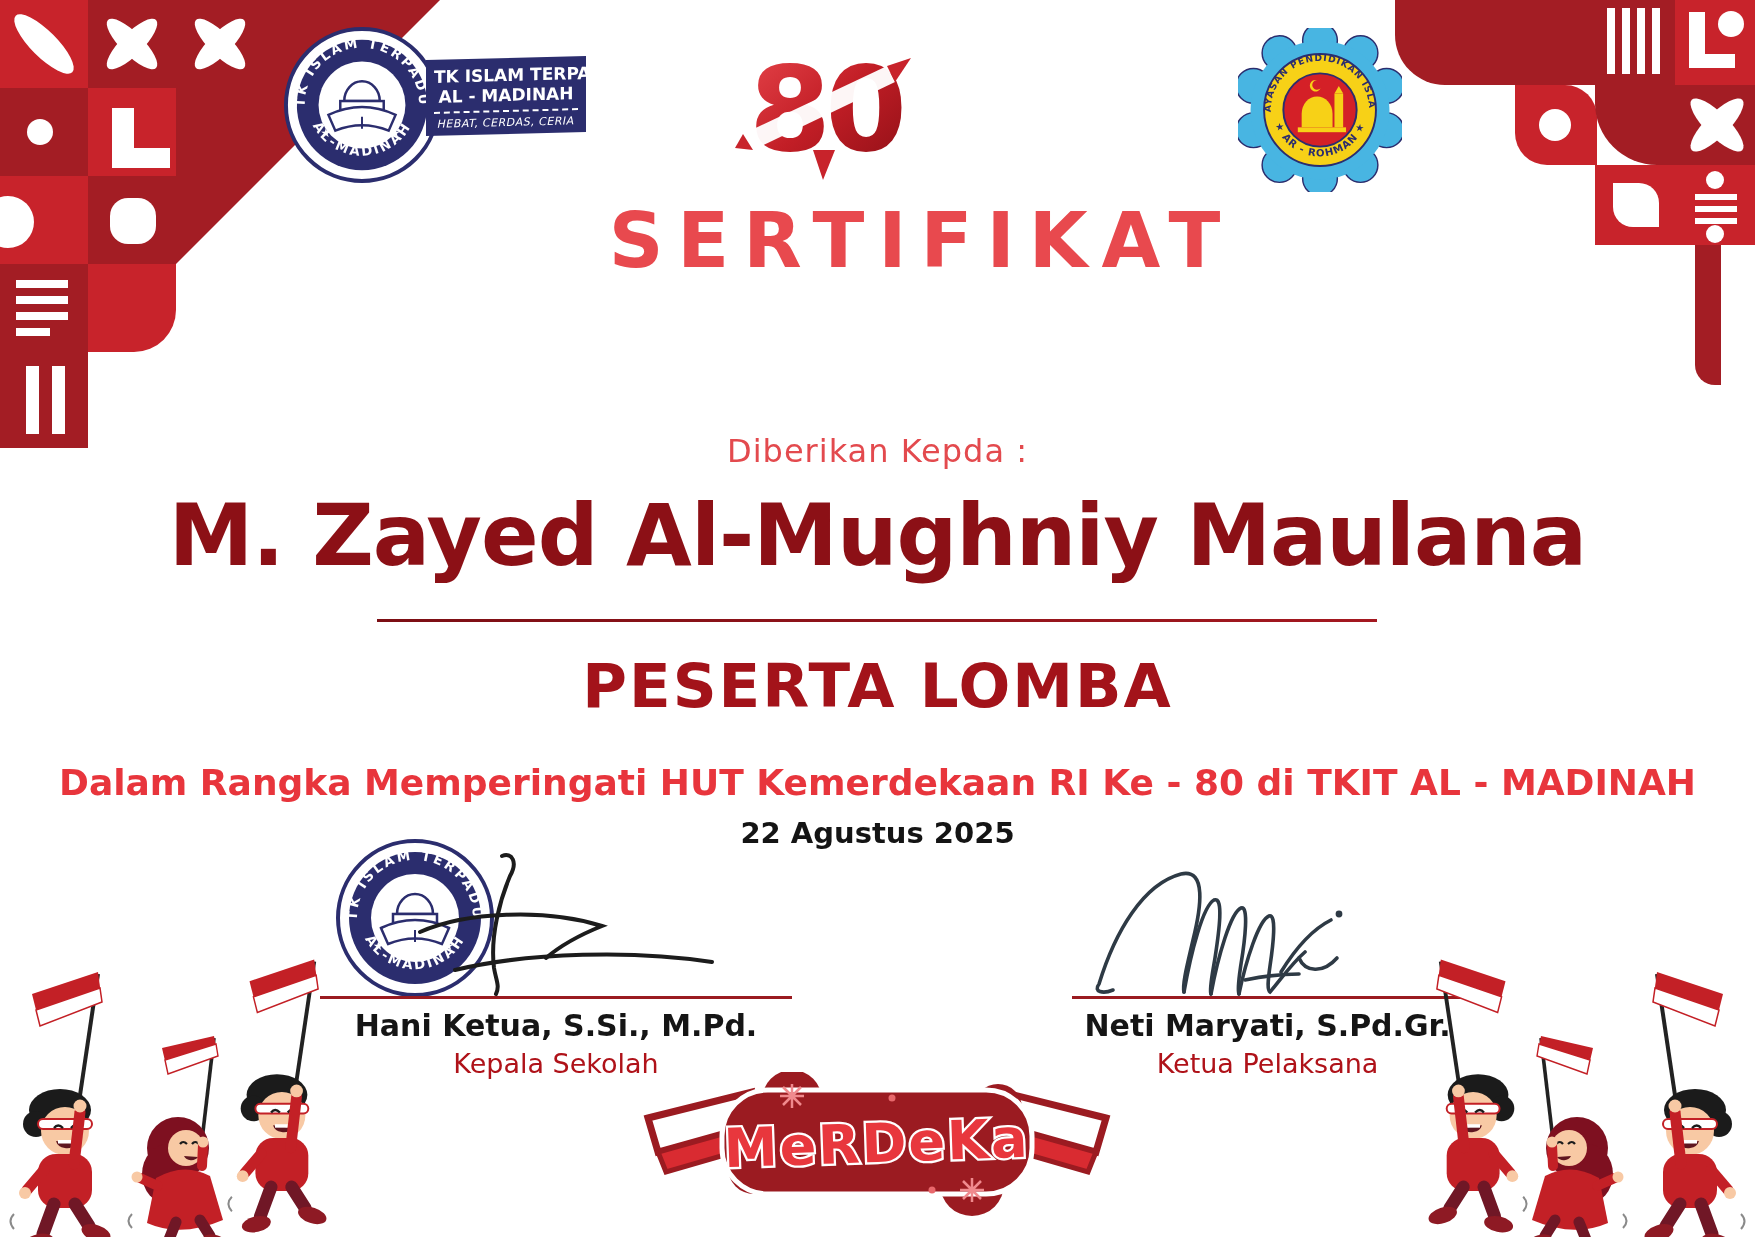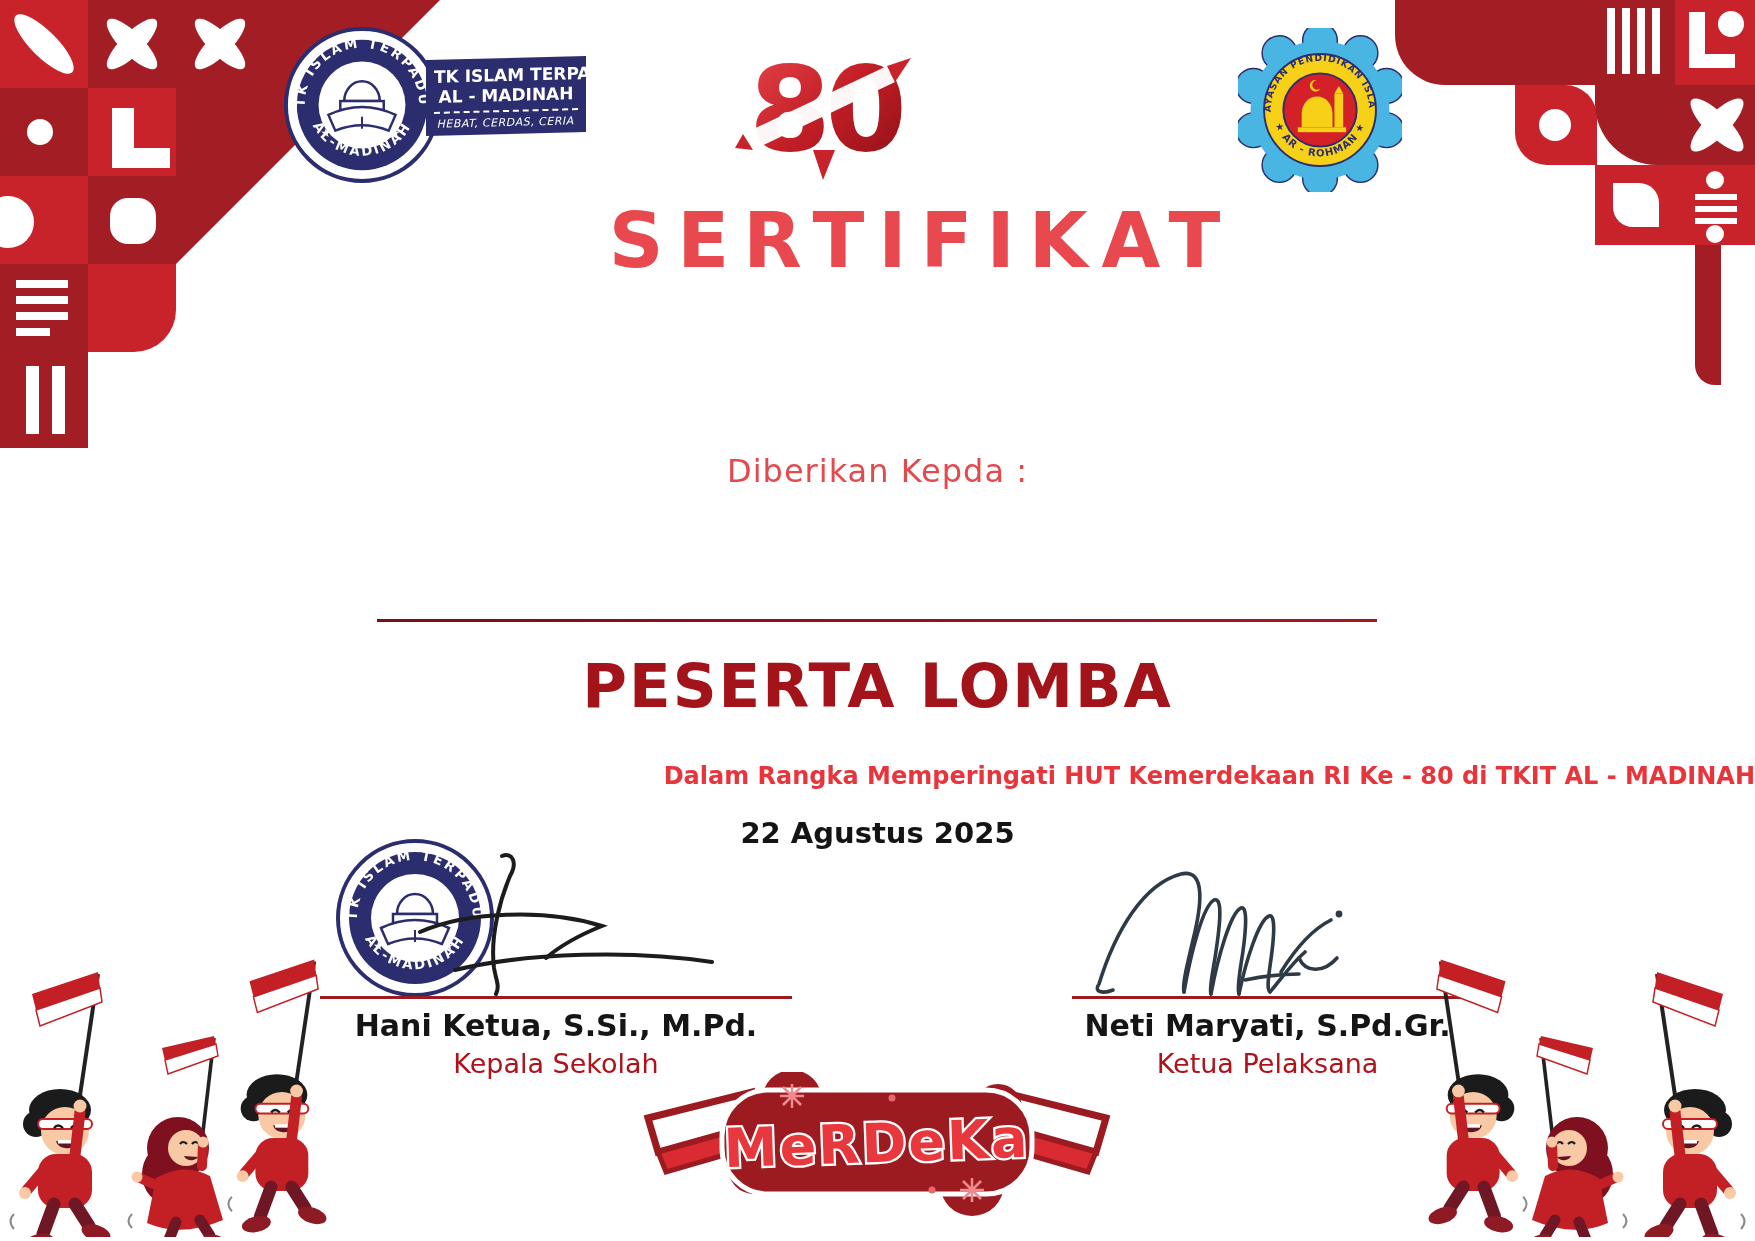--- a/index.html
+++ b/index.html
@@ -5,21 +5,21 @@
   html,body{margin:0;padding:0;background:#ffffff;}
   #page{position:relative;width:1755px;height:1241px;background:#ffffff;overflow:hidden;
         font-family:"DejaVu Sans","Liberation Sans",sans-serif;}
   .abs{position:absolute;}
   .ctr{width:100%;text-align:center;}
   .title{font-size:76px;font-weight:800;letter-spacing:14px;color:#E8494E;padding-left:44px;}
   .subtitle{font-size:53px;font-weight:500;letter-spacing:7px;color:#E8494E;}
   .given{font-size:32px;font-weight:500;letter-spacing:1px;color:#E34A4E;}
   .bigname{font-size:85px;font-weight:800;color:#8C1016;white-space:nowrap;letter-spacing:-1px;}
   .award{font-size:61px;font-weight:800;letter-spacing:2px;color:#A3131A;}
-  .eventline{font-size:24px;font-weight:700;color:#E8353C;white-space:nowrap;text-align:right;}
+  .eventline{font-size:36px;font-weight:700;color:#E8353C;white-space:nowrap;}
   .datetxt{font-size:29px;font-weight:700;color:#141414;}
   .signame{font-size:30px;font-weight:800;color:#151515;text-align:center;}
   .sigrole{font-size:27px;font-weight:400;color:#AF1219;text-align:center;}
   .redline{height:3px;background:#9A1B20;}
   .nameline{height:3px;background:linear-gradient(90deg,#7c0e14,#a41820);}
 </style>
 </head>
 <body>
 
 <div id="page">
@@ -169,21 +169,22 @@
     </defs>
     <text font-size="9.5" font-weight="bold" fill="#2B2D6E" letter-spacing="1">
       <textPath href="#arArcTop" startOffset="50%" text-anchor="middle">YAYASAN PENDIDIKAN ISLAM</textPath>
     </text>
     <text font-size="10.5" font-weight="bold" fill="#2B2D6E" letter-spacing="1">
       <textPath href="#arArcBot" startOffset="50%" text-anchor="middle">★ AR - ROHMAN ★</textPath>
     </text>
   </svg>
 
   <div class="abs ctr title" style="top:196px">SERTIFIKAT</div>
-  <div class="abs ctr given" style="top:452px">Diberikan Kepda :</div>
+  <div class="abs ctr given" style="top:432px">Diberikan Kepda :</div>
+  <div class="abs ctr bigname" style="top:486px">M. Zayed Al-Mughniy Maulana</div>
   <div class="abs nameline" style="left:377px;top:619px;width:1000px"></div>
   <div class="abs ctr award" style="top:650px">PESERTA LOMBA</div>
   <div class="abs ctr eventline" style="top:762px">Dalam Rangka Memperingati HUT Kemerdekaan RI  Ke - 80 di TKIT AL - MADINAH</div>
   <div class="abs ctr datetxt" style="top:816px">22 Agustus 2025</div>
 
   <svg class="abs" style="left:335px;top:838px" width="160" height="160" viewBox="0 0 160 160">
     <use href="#tk-logo-g"></use>
   </svg>
   <svg class="abs" style="left:360px;top:850px" width="390" height="150" viewBox="0 0 390 150">
     <g fill="none" stroke="#1c1c1c" stroke-width="4" stroke-linecap="round">

